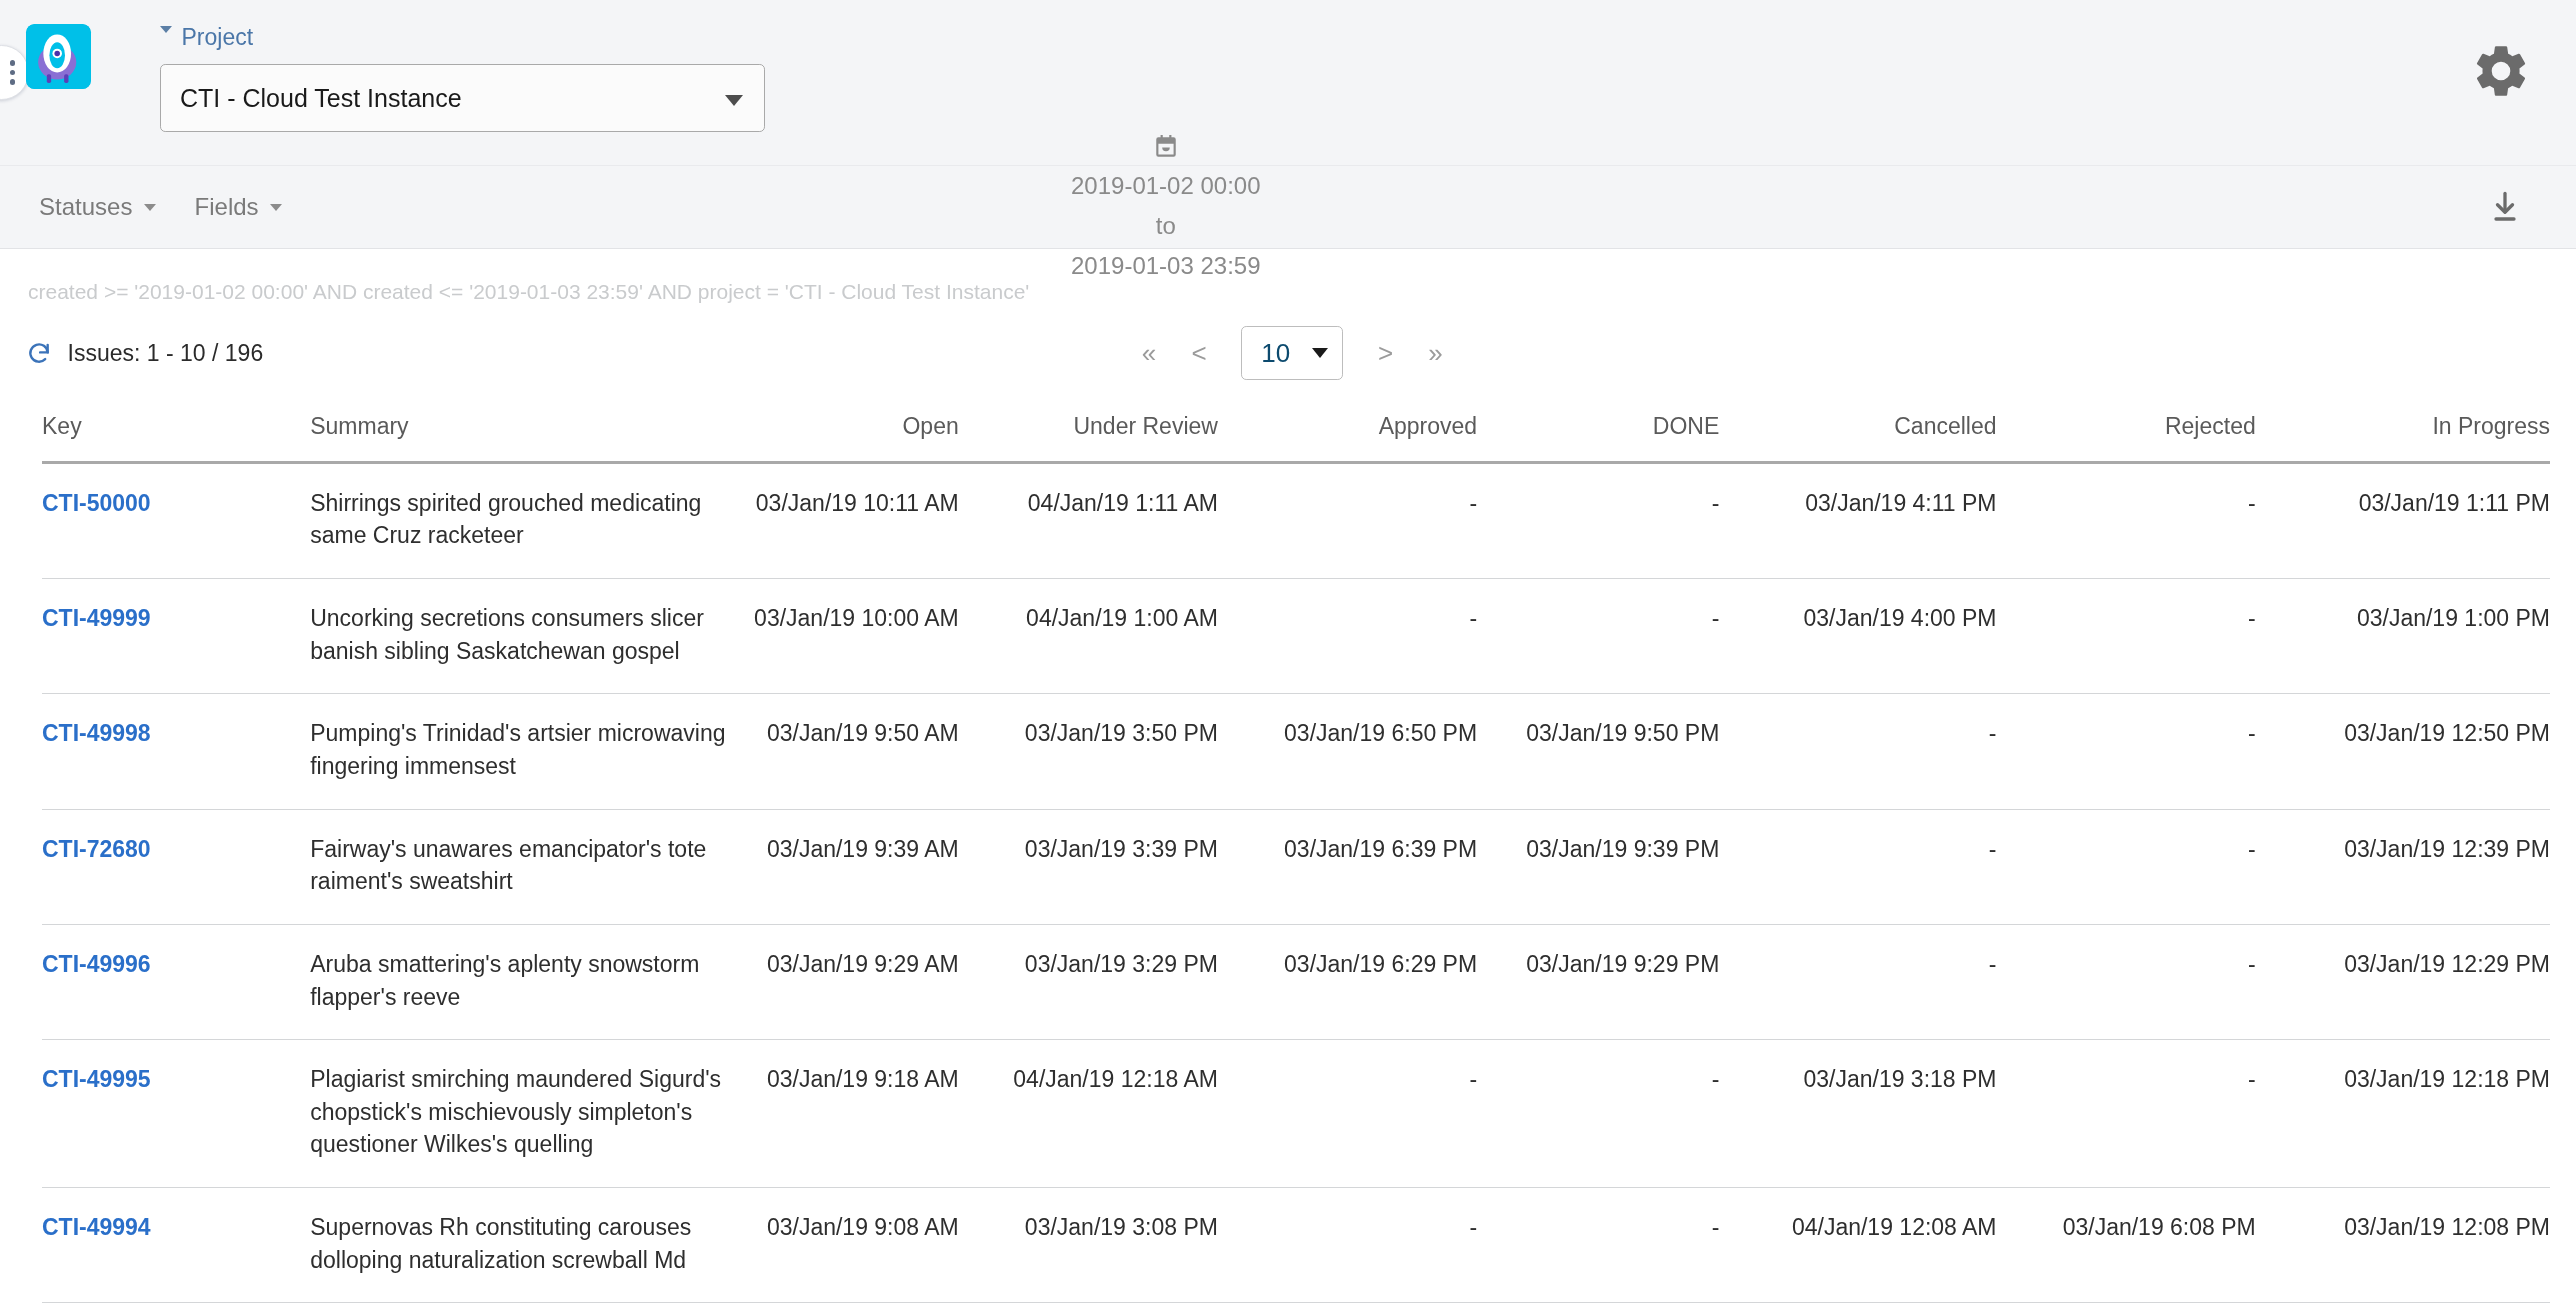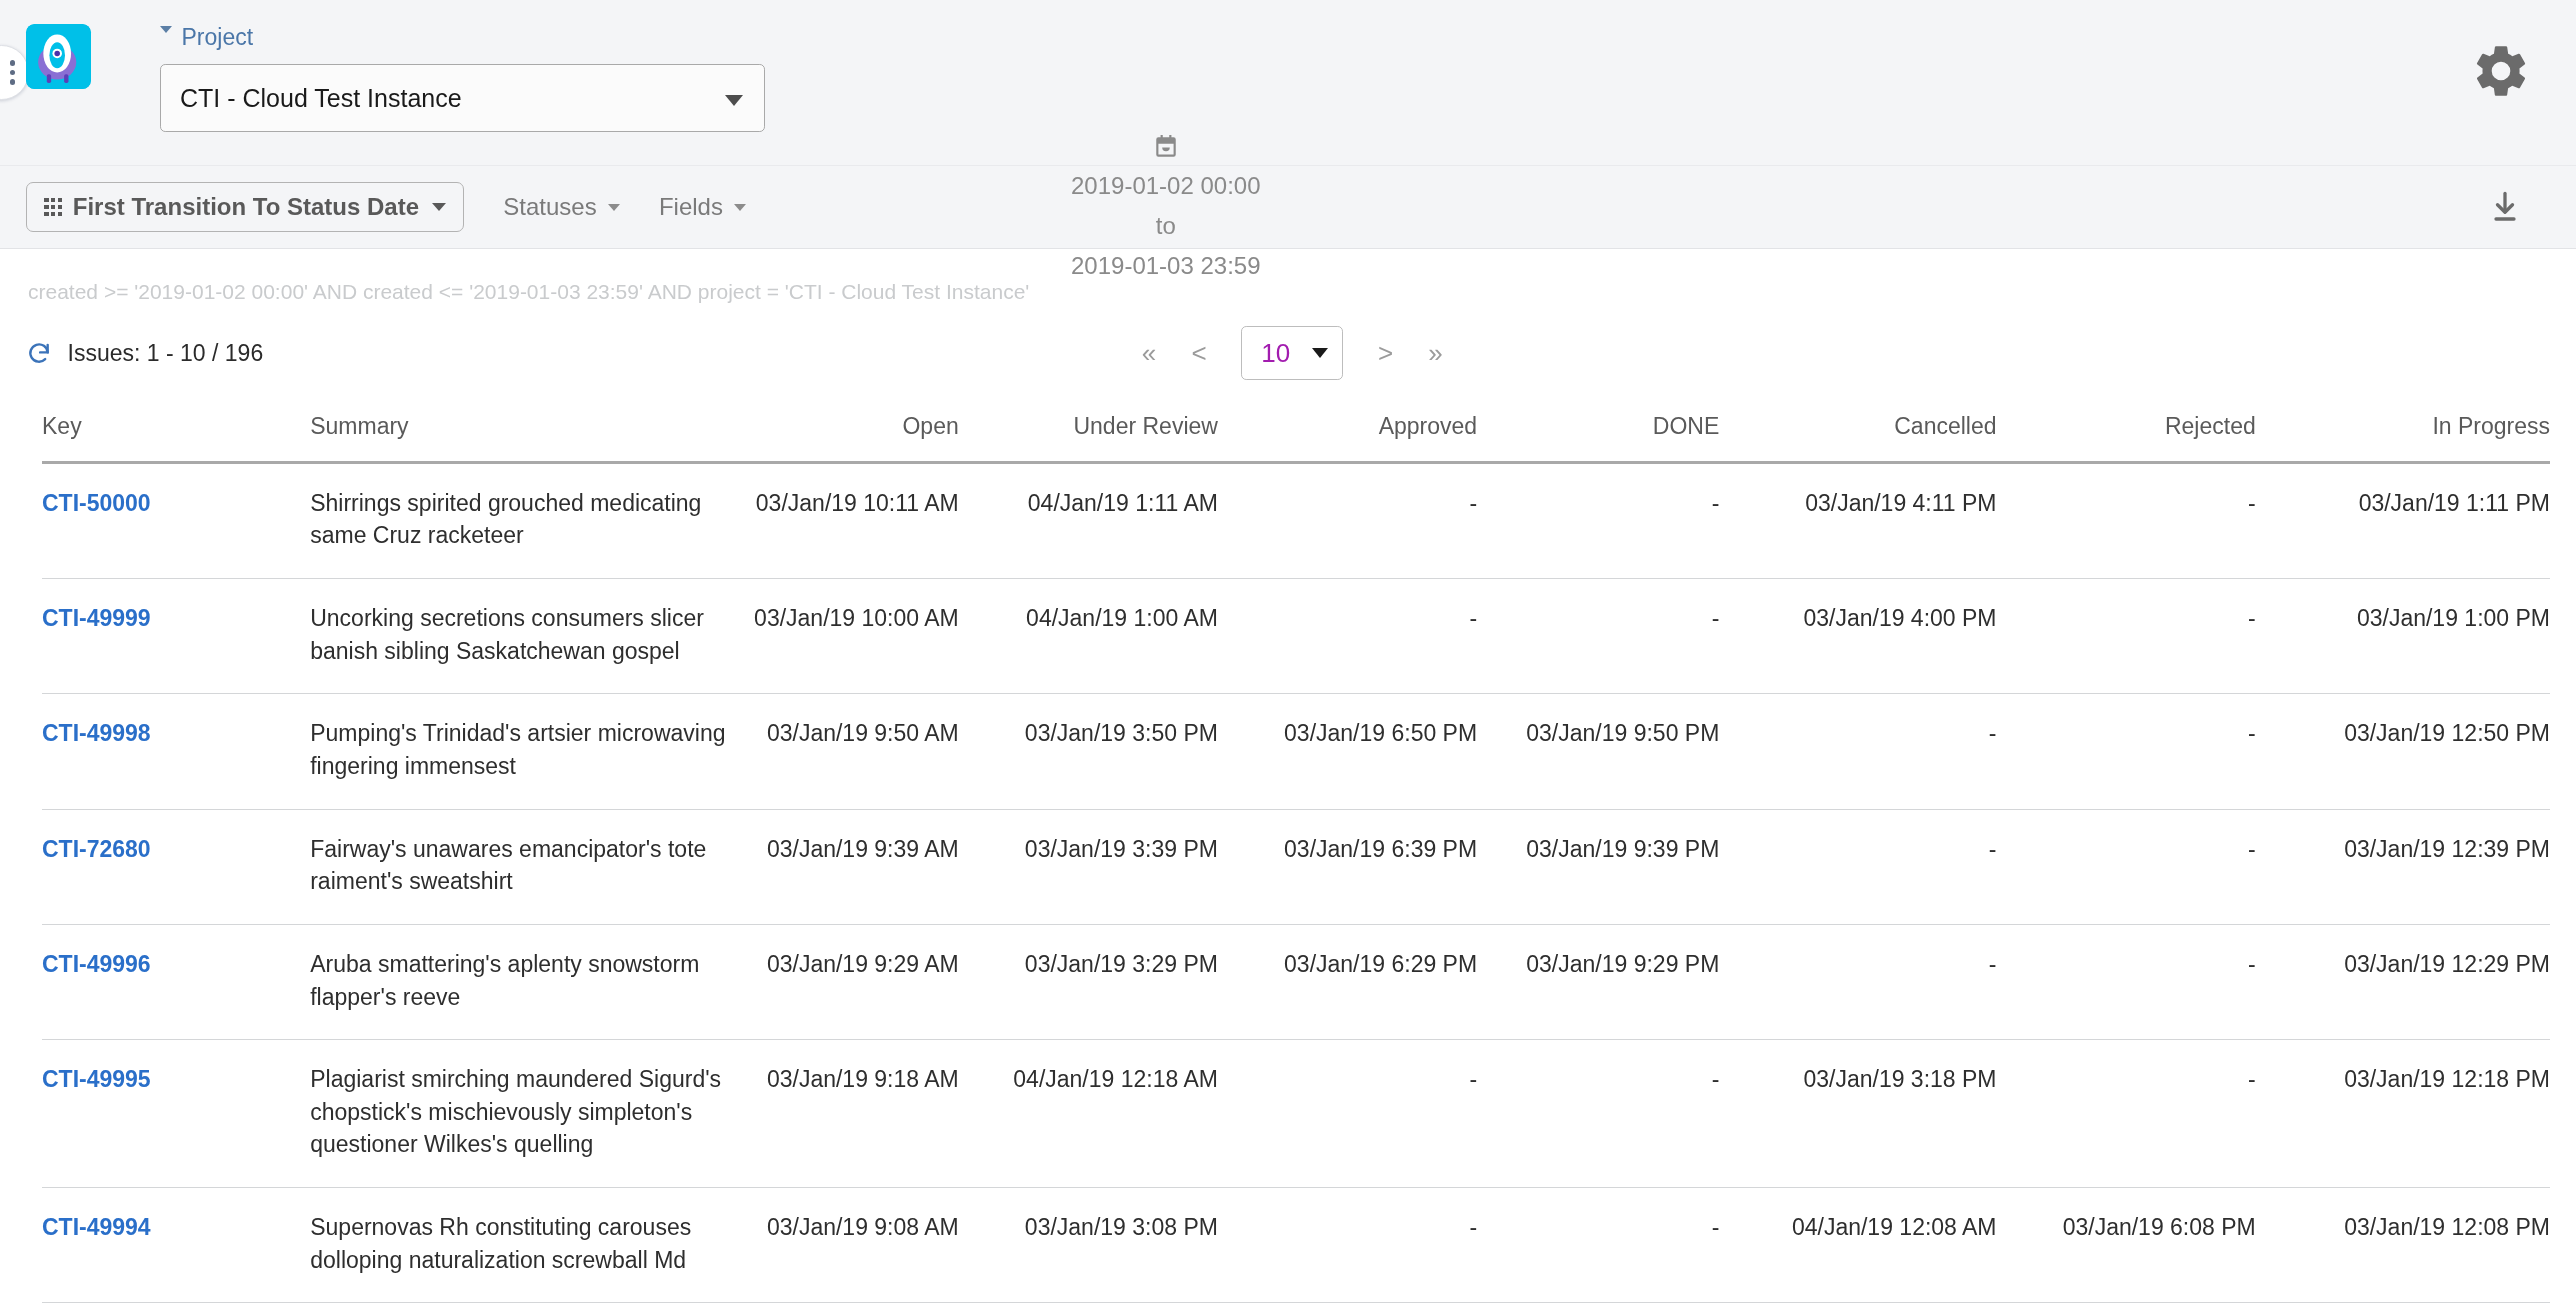--- a/index.html
+++ b/index.html
@@ -257,21 +257,21 @@
     width: 102px;
     height: 54px;
     border: 0.9px solid #bdbdbd;
     border-radius: 5.2px;
     background: #ffffff;
     display: flex;
     align-items: center;
     justify-content: space-between;
     padding: 0 14px 0 19px;
   }
-  .page-size-value { font-size: 26px; color: #a21caf; }
+  .page-size-value { font-size: 26px; color: #0c4a6e; }
   .page-size-caret {
     width: 0; height: 0;
     border-left: 8.6px solid transparent;
     border-right: 8.6px solid transparent;
     border-top: 10.4px solid #1a1a1a;
   }
 
   
   .table-wrap { padding: 0 26px 0 42px; }
   table.issues {
@@ -358,35 +358,20 @@
 
   <div class="gear-icon-wrap">
     <svg width="62" height="62" viewBox="0 0 24 24" fill="#6b6b6b">
       <path d="M19.14 12.94a7.07 7.07 0 0 0 .05-.94 7.07 7.07 0 0 0-.06-.94l2.03-1.58a.48.48 0 0 0 .12-.61l-1.92-3.32a.48.48 0 0 0-.58-.22l-2.39.96a7.02 7.02 0 0 0-1.62-.94l-.36-2.54a.47.47 0 0 0-.47-.4h-3.84a.47.47 0 0 0-.47.4l-.36 2.54c-.59.24-1.13.56-1.62.94l-2.39-.96a.47.47 0 0 0-.58.22L2.74 8.87a.47.47 0 0 0 .12.61l2.03 1.58a7.6 7.6 0 0 0 0 1.88l-2.03 1.58a.48.48 0 0 0-.12.61l1.92 3.32c.12.22.38.3.58.22l2.39-.96c.5.38 1.03.7 1.62.94l.36 2.54c.04.23.24.4.47.4h3.84c.23 0 .43-.17.47-.4l.36-2.54c.59-.24 1.13-.56 1.62-.94l2.39.96c.22.08.46 0 .58-.22l1.92-3.32a.48.48 0 0 0-.12-.61l-2.03-1.58zM12 15.6A3.6 3.6 0 1 1 12 8.4a3.6 3.6 0 0 1 0 7.2z"></path>
     </svg>
   </div>
 </div>
 
 <div class="filterbar">
 
-  <div class="transition-btn">
-    <span class="grid-icon">
-      <span></span>
-        <span></span>
-        <span></span>
-      <span></span>
-        <span></span>
-        <span></span>
-      <span></span>
-        <span></span>
-        <span></span>
-    </span>
-    <span>First Transition To Status Date</span>
-    <span class="caret-solid"></span>
-  </div>
 
   <div class="menu-btn">
     <span>Statuses</span>
     <span class="caret-thin"></span>
   </div>
 
   <div class="menu-btn">
     <span>Fields</span>
     <span class="caret-thin"></span>
   </div>

